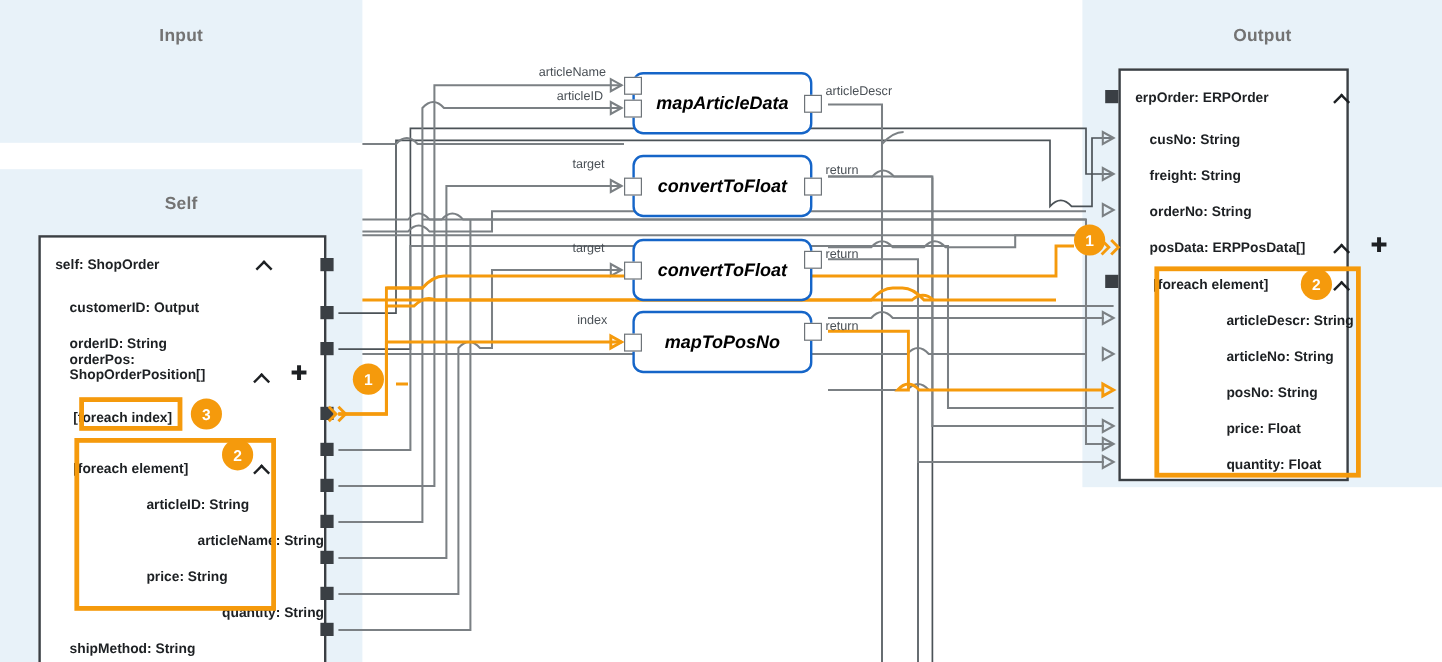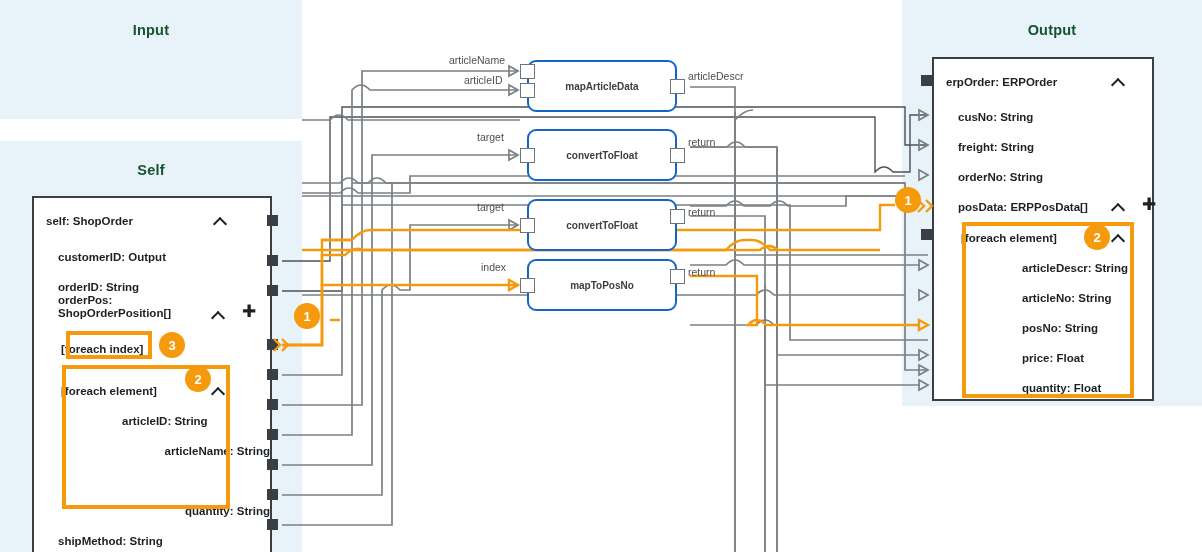--- a/index.html
+++ b/index.html
@@ -4,31 +4,31 @@
 <style>
   html,body{margin:0;padding:0;background:#ffffff;}
   body{width:1202px;height:552px;position:relative;overflow:hidden;
        font-family:"Liberation Sans","DejaVu Sans",sans-serif;
        -webkit-font-smoothing:antialiased;}
   .canvas{position:absolute;inset:0;width:1202px;height:552px;}
 
   
   .region{position:absolute;background:#e8f2f9;}
   .region-title{position:absolute;width:100%;text-align:center;
-      font-size:14.5px;font-weight:bold;color:#14532d;letter-spacing:.2px;}
+      font-size:14.5px;font-weight:bold;color:#737373;letter-spacing:.2px;}
 
   #region-input{left:0;top:0;width:302px;height:119px;}
   #region-self {left:0;top:141px;width:302px;height:411px;}
   #region-output{left:902px;top:0;width:300px;height:406px;}
 
   
   .structbox{position:absolute;background:#ffffff;border:2px solid #3a3f44;
              box-sizing:border-box;}
   #self-box  {left:32px; top:196px; width:240px;height:442px;}
-  #output-box{left:932px;top:57px;  width:222px;height:344px;text-decoration:underline;}
+  #output-box{left:932px;top:57px;  width:192px;height:344px;text-decoration:underline;}
 
   .row{position:absolute;left:0;width:100%;height:30px;display:flex;
        align-items:center;box-sizing:border-box;}
   .row .label{font-size:11.5px;font-weight:bold;color:#1d2023;white-space:nowrap;}
   .row.lvl0 .label{padding-left:12px;}
   .row.lvl1 .label{padding-left:24px;}
   .row.lvl2 .label{padding-left:27px;}
   .row.lvl3 .label{padding-left:88px;}
   .row .label.two-line{line-height:13px;white-space:normal;width:140px;}
 
@@ -49,21 +49,21 @@
       background:#f59a0c;color:#ffffff;font-size:13px;font-weight:bold;
       display:flex;align-items:center;justify-content:center;z-index:40;}
 
   
   .port{position:absolute;width:11px;height:11px;background:#3a3f44;z-index:12;}
 
   
   .fnode{position:absolute;width:150px;height:52px;background:#ffffff;
       border:2.4px solid #1565c8;border-radius:9px;box-sizing:border-box;
       display:flex;align-items:center;justify-content:center;z-index:20;}
-  .fnode .fname{font-size:10px;font-weight:bold;color:#404040;}
+  .fnode .fname{font-size:15px;font-weight:bold;color:#000000;font-style:italic;}
   .pin{position:absolute;width:15px;height:15px;background:#ffffff;
       border:1.6px solid #6e7479;box-sizing:border-box;z-index:21;}
   .pinlabel{position:absolute;font-size:10.5px;color:#4a5056;white-space:nowrap;z-index:22;}
 
   #fn0{left:527px;top:60px;}
   #fn1{left:527px;top:129px;}
   #fn2{left:527px;top:199px;}
   #fn3{left:527px;top:259px;}
 
   svg.wires{position:absolute;left:0;top:0;width:1202px;height:552px;z-index:5;}
@@ -182,20 +182,23 @@
     <div class="row lvl2" style="top:178px;">
       <span class="label">[foreach element]</span>
     </div>
     <div class="chev" style="left:178px;top:186px;"></div>
 
     <div class="row lvl3" style="top:208px;">
       <span class="label">articleID: String</span>
     </div>
     <div class="row lvl3" style="top:238px;justify-content:flex-end;">
       <span class="label">articleName: String</span>
+    </div>
+    <div class="row lvl3" style="top:268px;">
+      <span class="label">price: String</span>
     </div>
     <div class="row lvl3" style="top:298px;justify-content:flex-end;">
       <span class="label">quantity: String</span>
     </div>
     <div class="row lvl1" style="top:328px;">
       <span class="label">shipMethod: String</span>
     </div>
   </div>
 
   <div class="ogroup" style="left:66px;top:331px;width:86px;height:28px;"></div>

